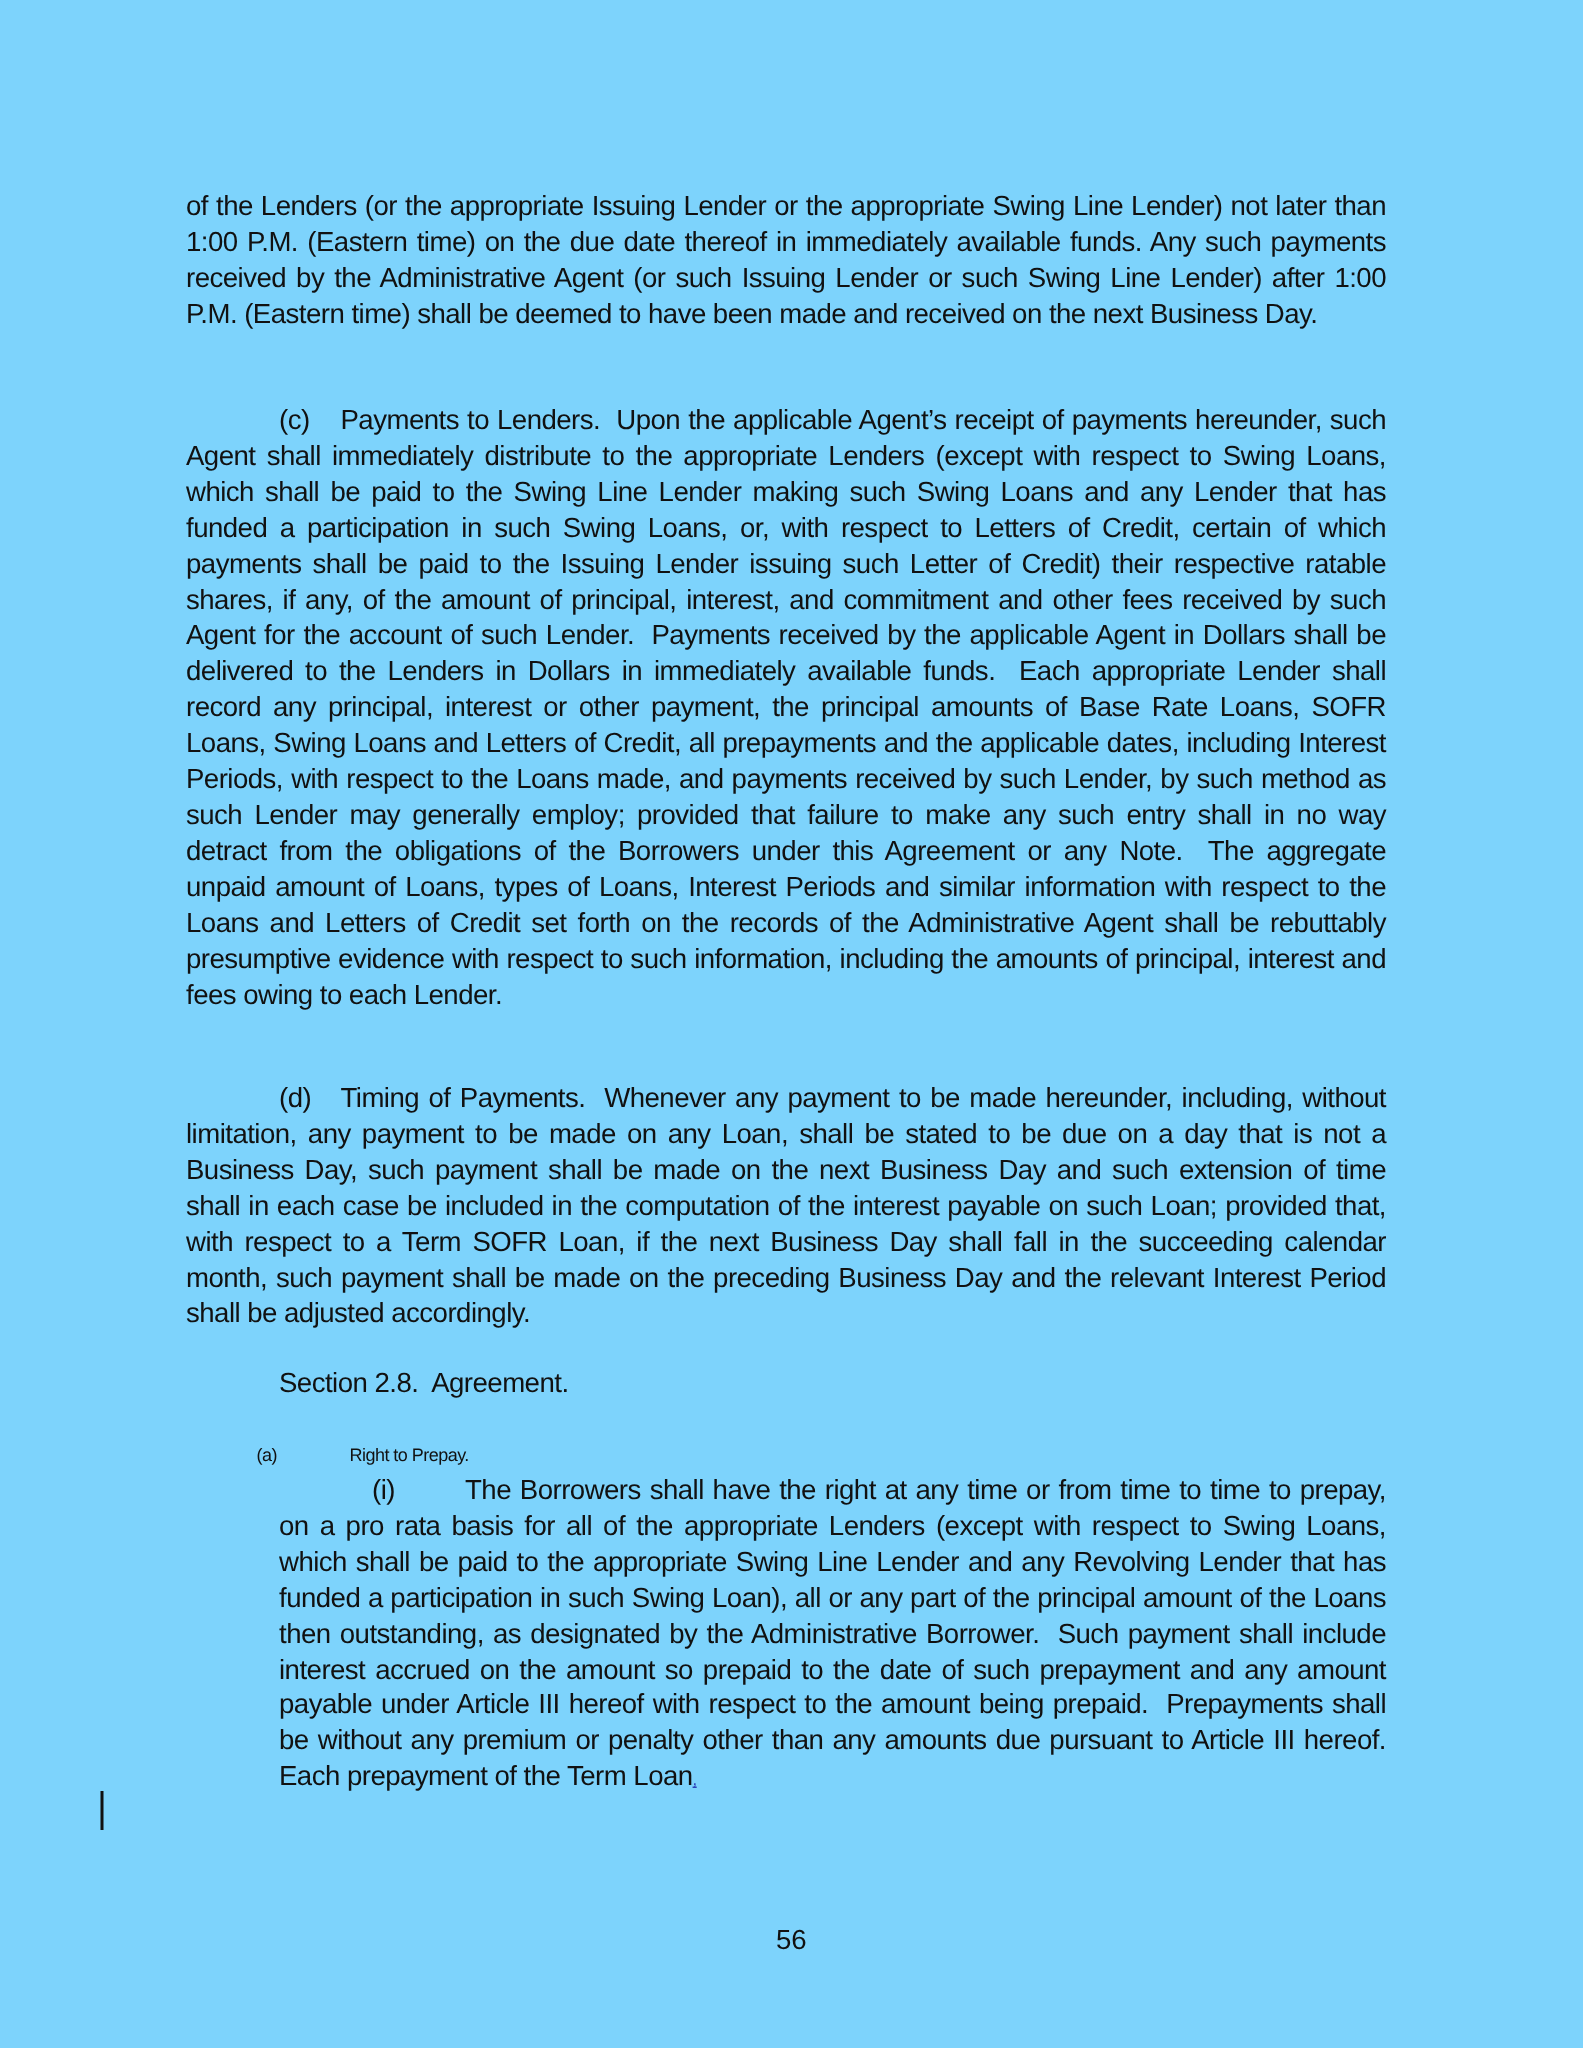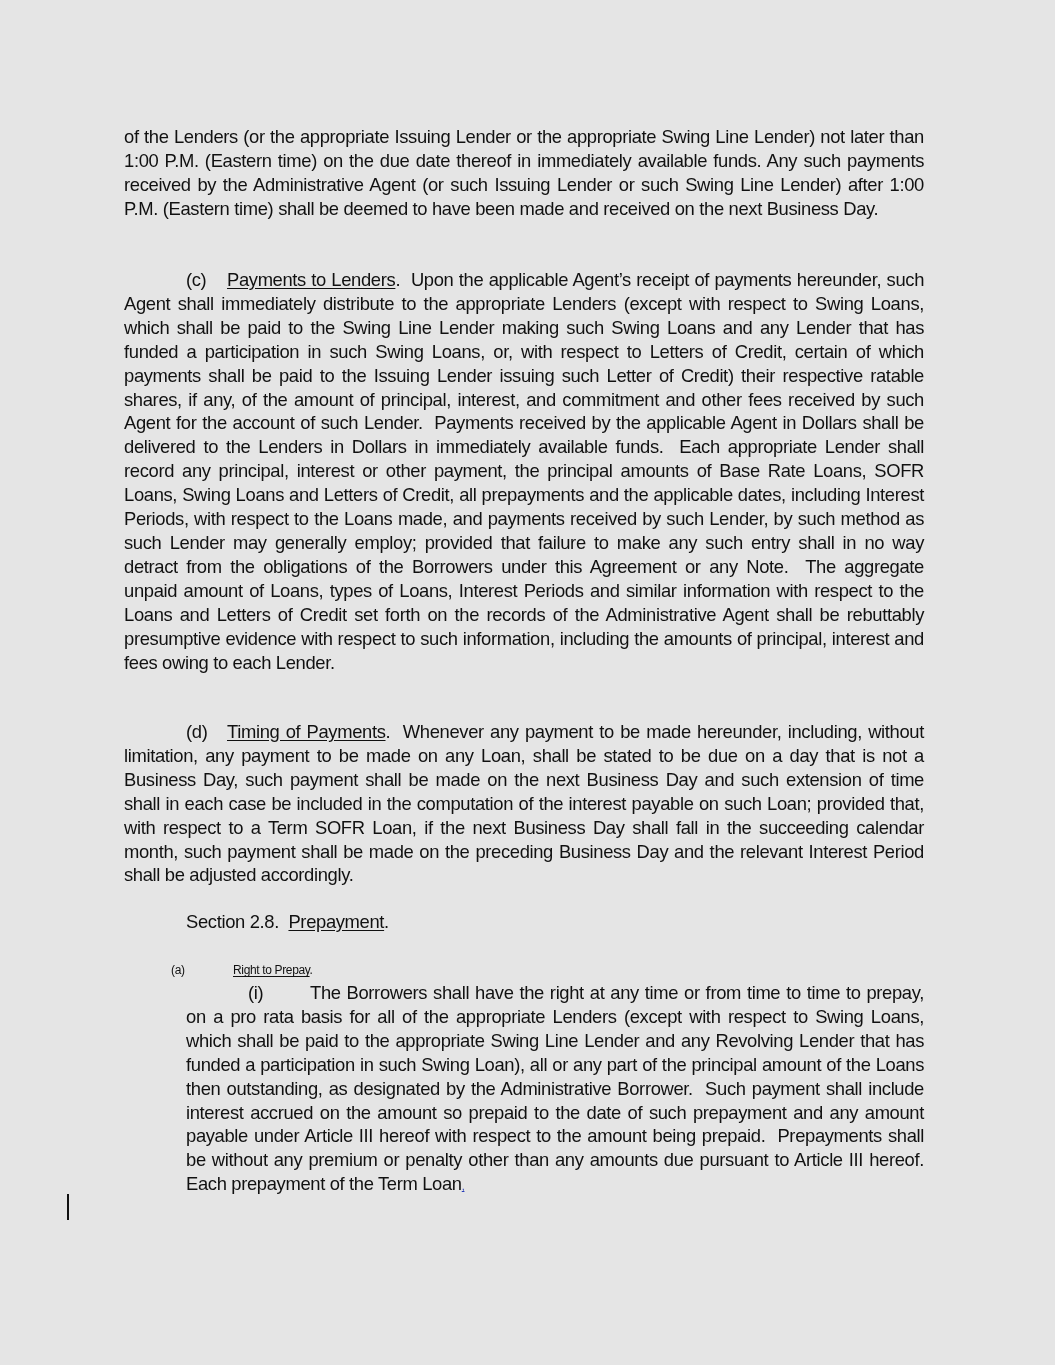--- a/index.html
+++ b/index.html
@@ -13,21 +13,21 @@
     position: relative;
     overflow: hidden;
     font-family: "Liberation Sans", sans-serif;
     color: #111111;
   }
   .page {
     position: absolute;
     left: 0; top: 0;
     width: 1055px;
     height: 1365px;
-    background: #e5e5e5;
+    background: #7dd3fc;
   }
   .body-text {
     position: absolute;
     left: 124px;
     width: 800px;
     font-size: 18.4px;
     line-height: 23.9px;
     text-align: justify;
     letter-spacing: -0.35px;
     word-spacing: 0px;
@@ -38,21 +38,20 @@
   }
   .indent-first {
     text-indent: 62px;
   }
   .tab {
     display: inline-block;
     width: 41px;
     text-indent: 0;
   }
   .u {
-    text-decoration: underline;
     text-underline-offset: 2px;
   }
   .ins {
     color: #2b3fb8;
     text-decoration: underline;
     font-size: 11px;
   }
   #p1 { top: 125px; }
   #p2 { top: 268px; }
   #p3 { top: 720px; }
@@ -115,24 +114,25 @@
   </div>
 
   <div id="p2" class="body-text">
     <p class="para indent-first"><span class="tab">(c)</span><span class="u">Payments to Lenders</span><span>.</span><span style="white-space: pre-wrap;">  Upon the applicable Agent’s receipt of payments hereunder, such Agent shall immediately distribute to the appropriate Lenders (except with respect to Swing Loans, which shall be paid to the Swing Line Lender making such Swing Loans and any Lender that has funded a participation in such Swing Loans, or, with respect to Letters of Credit, certain of which payments shall be paid to the Issuing Lender issuing such Letter of Credit) their respective ratable shares, if any, of the amount of principal, interest, and commitment and other fees received by such Agent for the account of such Lender.  Payments received by the applicable Agent in Dollars shall be delivered to the Lenders in Dollars in immediately available funds.  Each appropriate Lender shall record any principal, interest or other payment, the principal amounts of Base Rate Loans, SOFR Loans, Swing Loans and Letters of Credit, all prepayments and the applicable dates, including Interest Periods, with respect to the Loans made, and payments received by such Lender, by such method as such Lender may generally employ; provided that failure to make any such entry shall in no way detract from the obligations of the Borrowers under this Agreement or any Note.  The aggregate unpaid amount of Loans, types of Loans, Interest Periods and similar information with respect to the Loans and Letters of Credit set forth on the records of the Administrative Agent shall be rebuttably presumptive evidence with respect to such information, including the amounts of principal, interest and fees owing to each Lender.</span></p>
   </div>
 
   <div id="p3" class="body-text">
     <p class="para indent-first"><span class="tab">(d)</span><span class="u">Timing of Payments</span><span>.</span><span style="white-space: pre-wrap;">  Whenever any payment to be made hereunder, including, without limitation, any payment to be made on any Loan, shall be stated to be due on a day that is not a Business Day, such payment shall be made on the next Business Day and such extension of time shall in each case be included in the computation of the interest payable on such Loan; provided that, with respect to a Term SOFR Loan, if the next Business Day shall fall in the succeeding calendar month, such payment shall be made on the preceding Business Day and the relevant Interest Period shall be adjusted accordingly.</span></p>
   </div>
 
-  <div id="section-head"><span style="white-space: pre; margin-top: 32px;">Section 2.8.  </span><span class="u">Prepayment</span><span>.</span></div>
+  <div id="section-head"><span style="white-space: pre; margin-top: 32px;">Section 2.8.  </span><span class="u">Agreement</span><span>.</span></div>
 
   <div id="sub-a"><span class="tab2">(a)</span><span class="u">Right to Prepay</span><span>.</span></div>
 
   <div id="p4" class="body-text">
     <p class="para indent-first-i"><span class="tab">(i)</span><span style="white-space: pre-wrap;">The Borrowers shall have the right at any time or from time to time to prepay, on a pro rata basis for all of the appropriate Lenders (except with respect to Swing Loans, which shall be paid to the appropriate Swing Line Lender and any Revolving Lender that has funded a participation in such Swing Loan), all or any part of the principal amount of the Loans then outstanding, as designated by the Administrative Borrower.  Such payment shall include interest accrued on the amount so prepaid to the date of such prepayment and any amount payable under Article III hereof with respect to the amount being prepaid.  Prepayments shall be without any premium or penalty other than any amounts due pursuant to Article III hereof.  Each prepayment of the Term Loan</span><span class="ins">,</span></p>
   </div>
 
   <div class="revision-bar"></div>
 
+  <div class="page-number">56</div>
 
 </div>
 
 </body></html>

